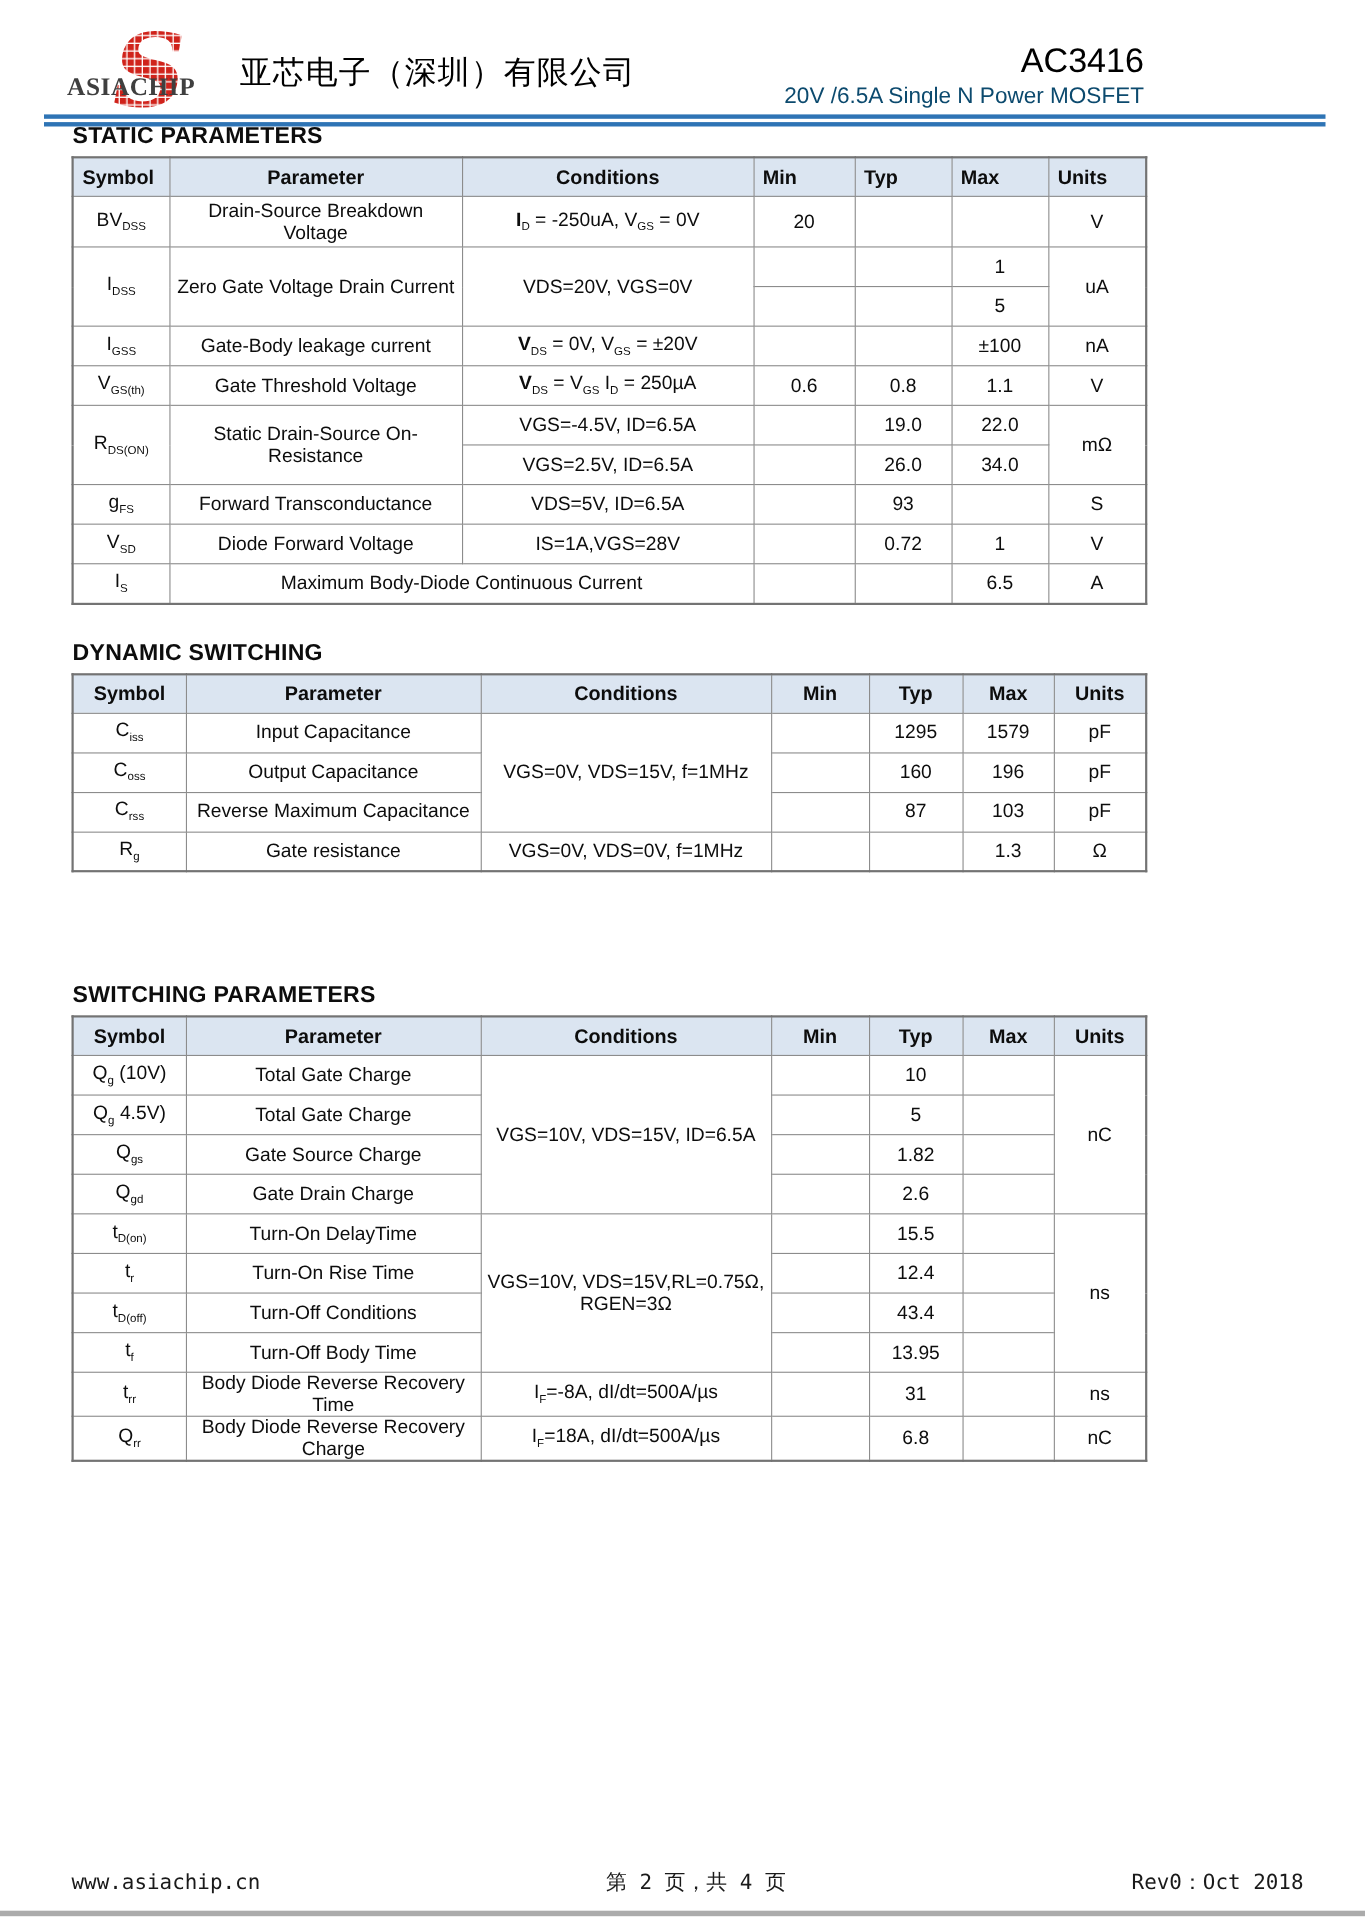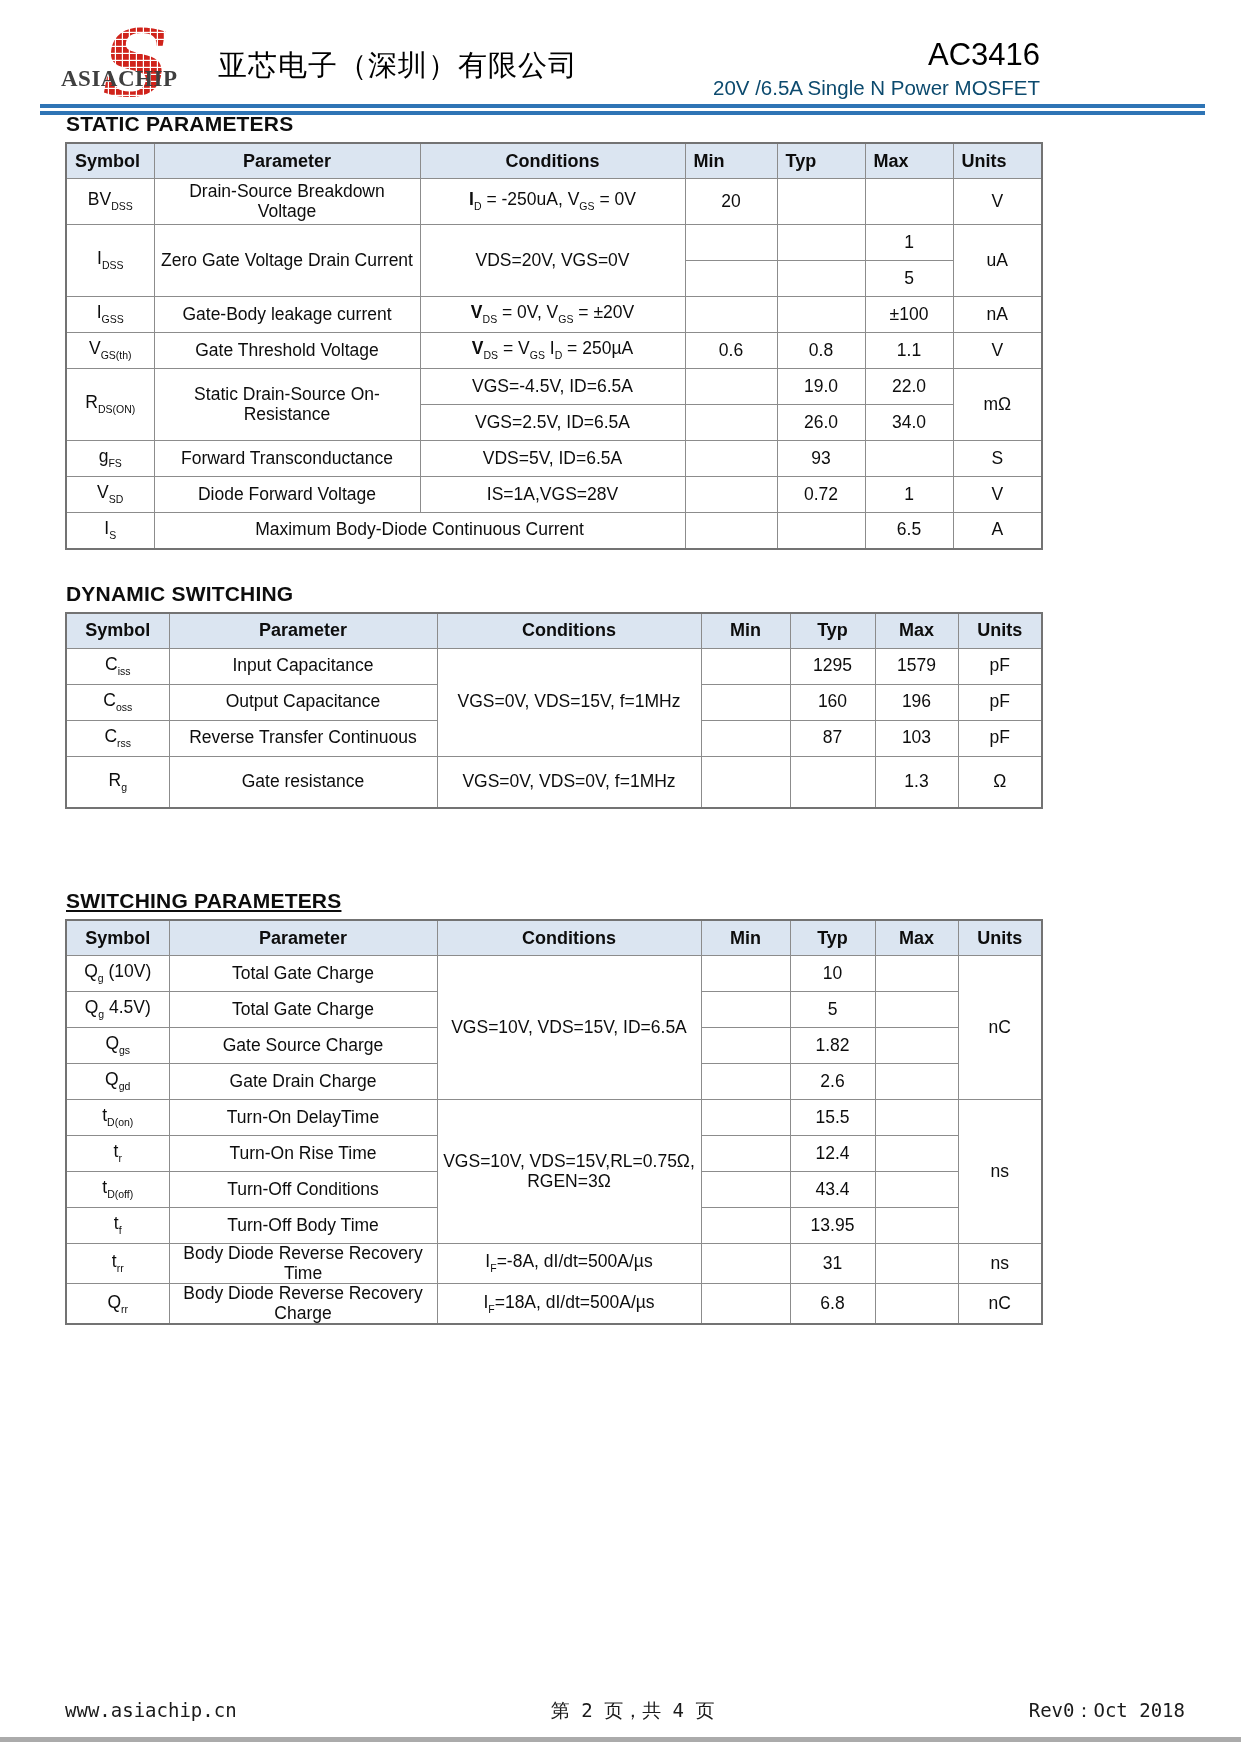--- a/index.html
+++ b/index.html
@@ -14,21 +14,21 @@
   .pn-block { position:absolute; top:38px; right:201px; text-align:right; }
   .part-number { font-size:31px; font-weight:normal; color:#000; line-height:1.1; }
   .subtitle { font-size:20.5px; color:#0c4a6e; margin-top:4px; }
   .rule { position:absolute; left:40px; width:1165px; height:0; border-top:4px solid #2e74b5; }
   .rule1 { top:104px; } .rule2 { top:111px; }
   
   .main { position:absolute; left:65px; top:112px; width:976px; }
   .section-title { font-size:21px; font-weight:bold; color:#0d0d0d; margin:0 0 6px 1px; letter-spacing:0.2px; }
   .sec-static { margin-top:0; }
   .sec-dynamic { margin-top:32px; }
-  .sec-switching { margin-top:80px;text-decoration:underline; }
+  .sec-switching { margin-top:100px; }
   
   table.params { border-collapse:collapse; table-layout:fixed; width:976px; border:2px solid #737373; }
   table.params th {
     background:#dbe5f1; border:1.5px solid #8c8c8c; font-size:18px; font-weight:bold;
     padding:5px 8px; color:#0d0d0d; height:24px;
   }
   table.params td {
     border:1.5px solid #8c8c8c; text-align:center; font-size:17.5px; padding:0 4px;
     line-height:1.12; overflow:hidden; color:#0d0d0d;
   }
@@ -211,27 +211,27 @@
           <tr style="height:36px">
             <td>C<sub>oss</sub></td>
             <td>Output Capacitance</td>
             <td></td>
             <td>160</td>
             <td>196</td>
             <td>pF</td>
           </tr>
           <tr style="height:36px">
             <td>C<sub>rss</sub></td>
-            <td>Reverse Transfer Continuous</td>
+            <td>Reverse Maximum Capacitance</td>
             <td></td>
             <td>87</td>
             <td>103</td>
             <td>pF</td>
           </tr>
-          <tr style="height:52px">
+          <tr style="height:36px">
             <td>R<sub>g</sub></td>
             <td>Gate resistance</td>
             <td>VGS=0V, VDS=0V, f=1MHz</td>
             <td></td>
             <td></td>
             <td>1.3</td>
             <td>Ω</td>
           </tr>
         </tbody>
       </table>

